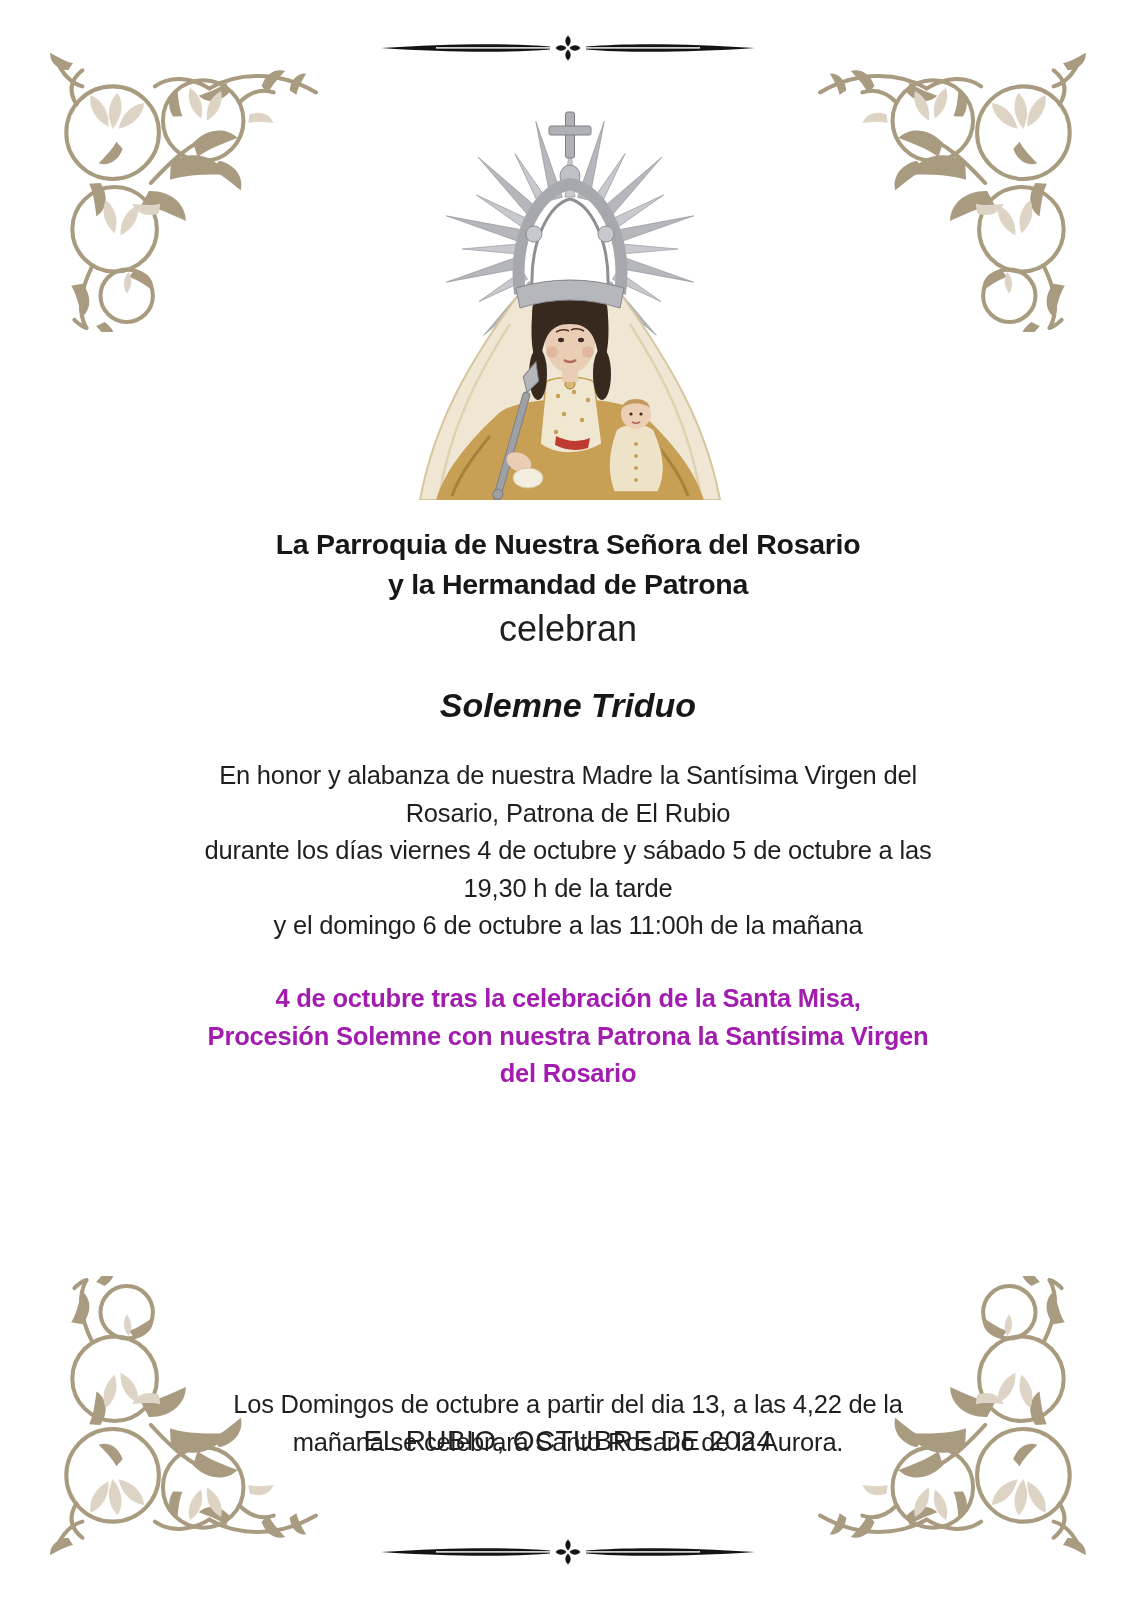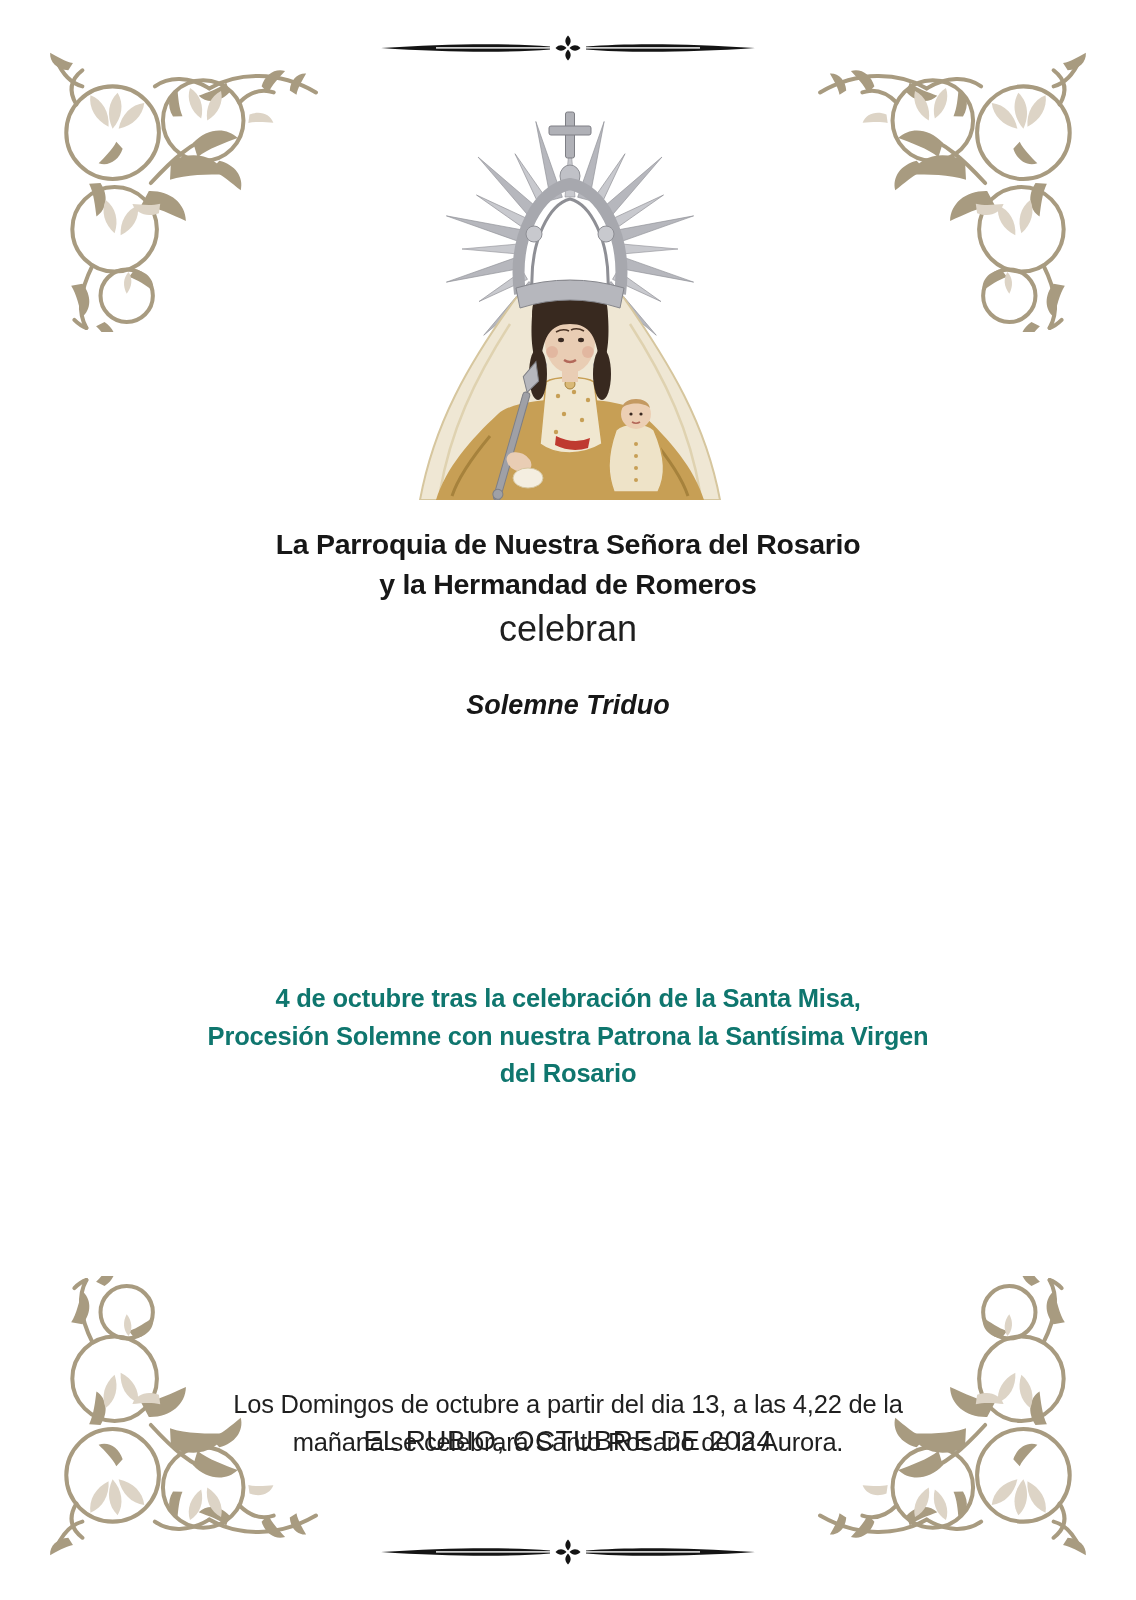--- a/index.html
+++ b/index.html
@@ -13,23 +13,23 @@
   .corner.tr{right:22px;top:30px;transform:scaleX(-1);}
   .corner.bl{left:22px;top:1276px;transform:scaleY(-1);}
   .corner.br{right:22px;top:1276px;transform:scale(-1,-1);}
   .divider{position:absolute;left:50%;transform:translateX(-50%);width:380px;height:26px;}
   .divider.top{top:35px;}
   .divider.bottom{top:1539px;}
   .statue{position:absolute;left:398px;top:84px;width:344px;height:416px;border-radius:6px;overflow:hidden;}
   .txt{position:absolute;left:68px;right:68px;text-align:center;white-space:pre-line;}
   .title{top:524px;font-size:28.5px;font-weight:700;line-height:40px;letter-spacing:-0.3px;color:#171717;}
   .sub{top:612px;font-size:36px;line-height:34px;}
-  .event{top:688px;font-size:27px;font-weight:700;font-style:italic;line-height:34px;color:#171717;}
+  .event{top:688px;font-size:34px;font-weight:700;font-style:italic;line-height:34px;color:#171717;}
   .para{font-size:25.5px;line-height:37.5px;letter-spacing:-0.2px;}
-  .parab{font-weight:700;color:#0f766e;}
+  .parab{font-weight:700;color:#a21caf;}
   .p1{top:757px;}
   .p2{top:980px;}
   .p3{top:1126px;}
   .p4{top:1275px;}
   .p5{top:1386px;}
   .footer{top:1424px;font-size:28px;line-height:34px;letter-spacing:0.4px;}
 </style>
 </head>
 <body>
 
@@ -214,24 +214,29 @@
           <path d="M0 -62 L8 -76 L0 -94 L-8 -76 Z" fill="#b6b7bd" stroke="#7e7f85"></path>
           <circle cx="0" cy="44" r="5" fill="#9fa0a6" stroke="#7e7f85"></circle>
         </g>
         <ellipse cx="121" cy="378" rx="13" ry="9" transform="rotate(25 121 378)" fill="#e9cdb4"></ellipse>
         <ellipse cx="130" cy="394" rx="15" ry="10" fill="#f4eee0" stroke="#d6c69e"></ellipse>
       </g>
     </svg>
   </div>
 
   <div class="txt title">La Parroquia de Nuestra Señora del Rosario
-y la Hermandad de Romeros</div>
+y la Hermandad de Patrona</div>
   <div class="txt sub">celebran</div>
   <div class="txt event">Solemne Triduo</div>
 
+  <div class="txt para p1">En honor y alabanza de nuestra Madre la Santísima Virgen del
+Rosario, Patrona de El Rubio
+durante los días viernes 4 de octubre y sábado 5 de octubre a las
+19,30 h de la tarde
+y el domingo 6 de octubre a las 11:00h de la mañana</div>
   <div class="txt para parab p2">4 de octubre tras la celebración de la Santa Misa,
 Procesión Solemne con nuestra Patrona la Santísima Virgen
 del Rosario</div>
   <div class="txt para p5">Los Domingos de octubre a partir del dia 13, a las 4,22 de la
 mañana se celebrará Santo Rosario de la Aurora.</div>
 
   <div class="txt footer">EL RUBIO, OCTUBRE DE 2024</div>
 
   <svg class="divider bottom" viewBox="0 0 380 26">
       <use href="#divider-orn"></use>

